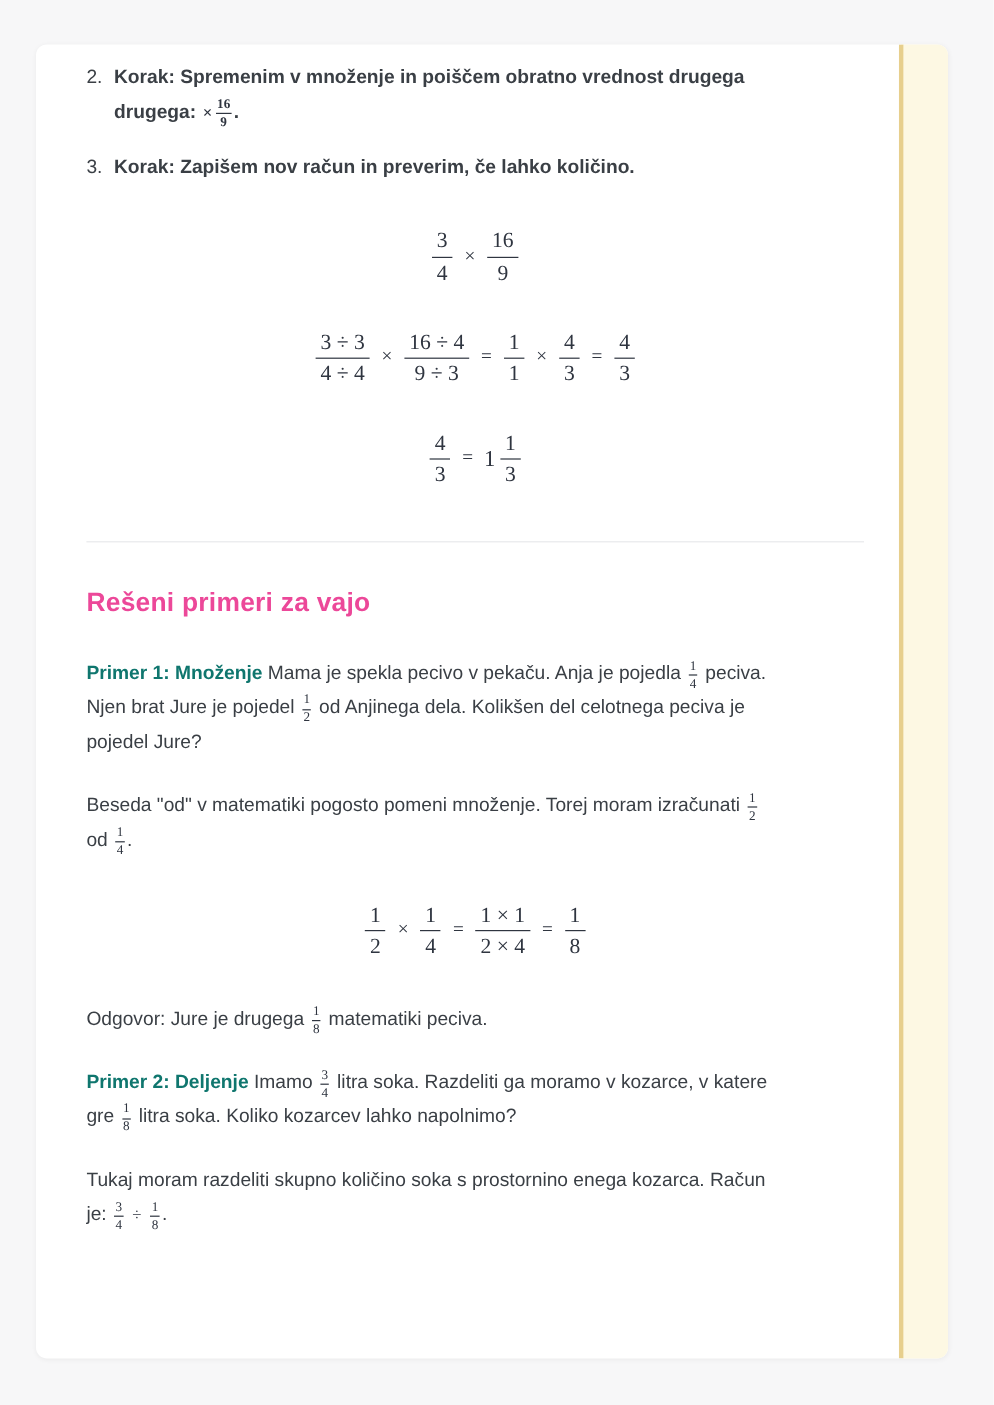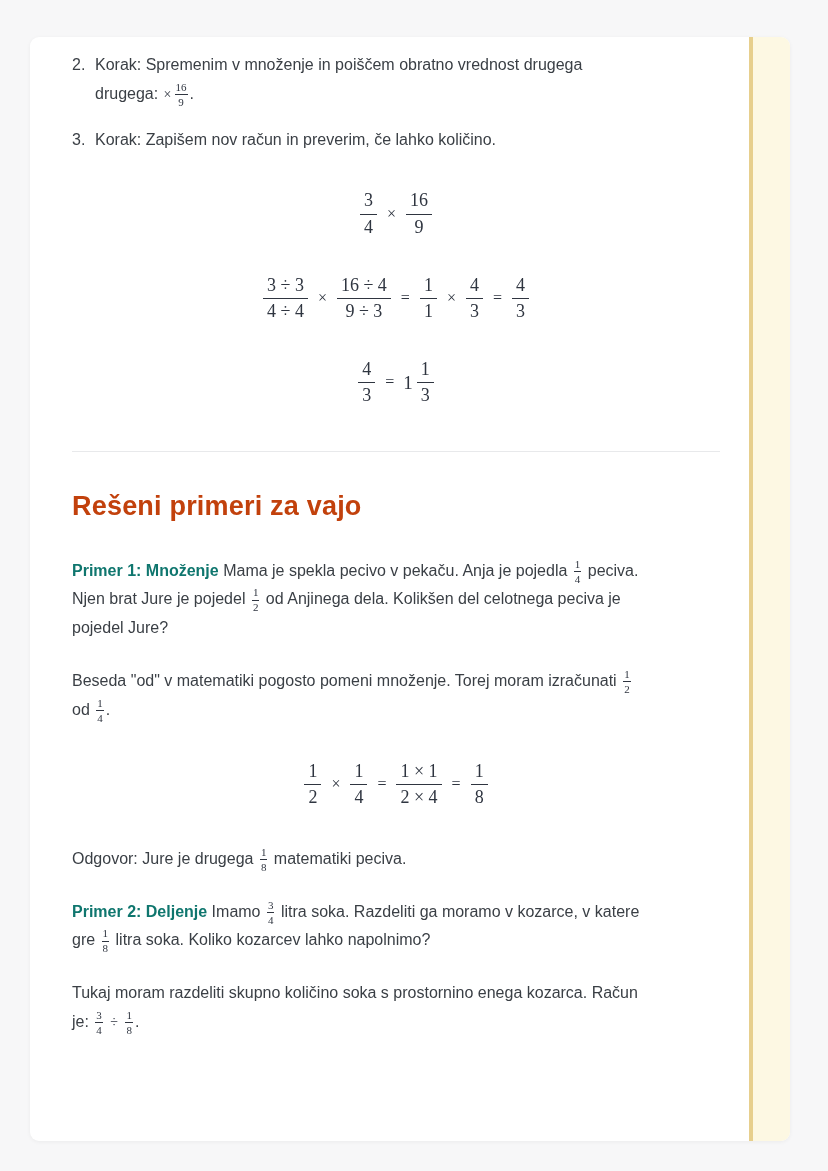--- a/index.html
+++ b/index.html
@@ -31,28 +31,28 @@
   .content {
     position: relative;
     padding: 14px 70px 80px 42px;
     font-size: 16px;
     line-height: 1.8;
     z-index: 0;
   }
   .list { margin: 0 0 6px 0; }
   .li { display: flex; margin: 0 0 17px 0; }
   .marker { width: 23px; flex-shrink: 0; }
-  .li-body { flex: 1; }
+  .li-body { flex: 1; font-weight: bold; }
   .para { margin: 24px 0; }
   .run.bold { font-weight: 700; color: #0f766e; }
   .run.italic { }
   .section-heading {
-    font-size: 27px;
+    font-size: 22px;
     font-weight: 700;
-    color: #c2410c;
+    color: #ec4899;
     margin: 30px 0 26px 0;
     letter-spacing: .2px;
   }
   .divider {
     border: none;
     border-top: 1px solid #e8e9eb;
     margin: 44px 0 0 0;
   }
   .formula {
     text-align: center;

